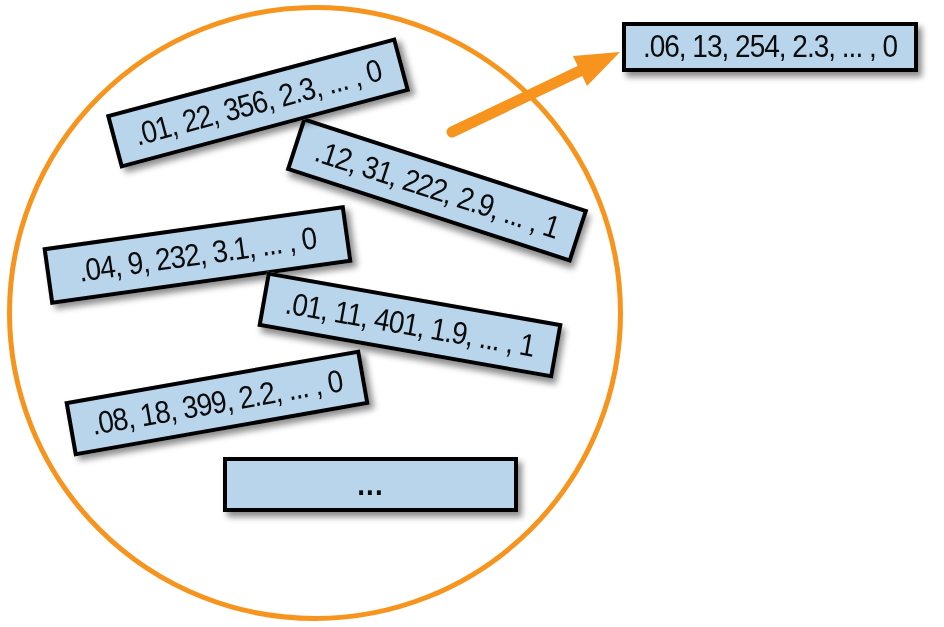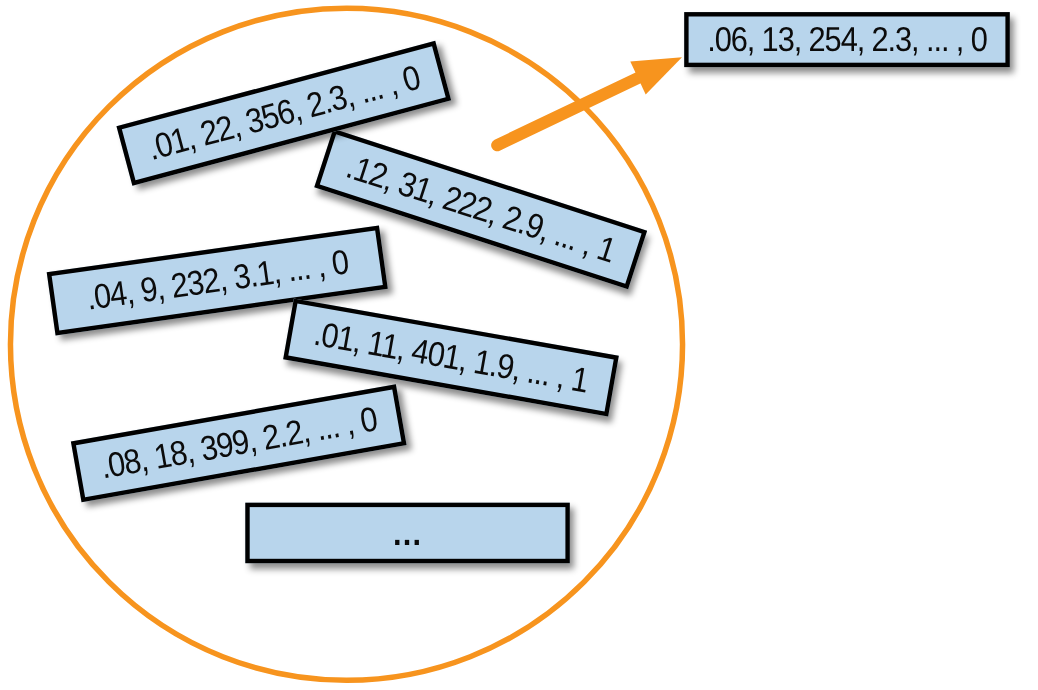--- a/index.html
+++ b/index.html
@@ -66,21 +66,21 @@
   .ellipsis-label {
     font-weight: bold;
     letter-spacing: 1px;
   }
   .box1 { left: 108px; top: 75px;  width: 300px; height: 56px; transform: rotate(-15deg); }
   .box2 { left: 287px; top: 162px; width: 300px; height: 56px; transform: rotate(18deg); }
   .box3 { left: 45px;  top: 226px; width: 305px; height: 58px; transform: rotate(-8deg); }
   .box4 { left: 260px; top: 297px; width: 300px; height: 56px; transform: rotate(10deg); }
   .box5 { left: 67px;  top: 375px; width: 300px; height: 56px; transform: rotate(-10deg); }
   .box6 { left: 223px; top: 457px; width: 295px; height: 55px; }
-  .box7 { left: 622px; top: 11px;  width: 296px; height: 50px; }
+  .box7 { left: 622px; top: 22px;  width: 296px; height: 50px; }
 </style>
 </head>
 <body>
 
 <div class="canvas">
 
   <div class="dataset-circle"></div>
 
   <svg class="arrow-layer" viewBox="0 0 944 627" aria-hidden="true">
     <line class="arrow-line" x1="452" y1="132" x2="584" y2="69"></line>

